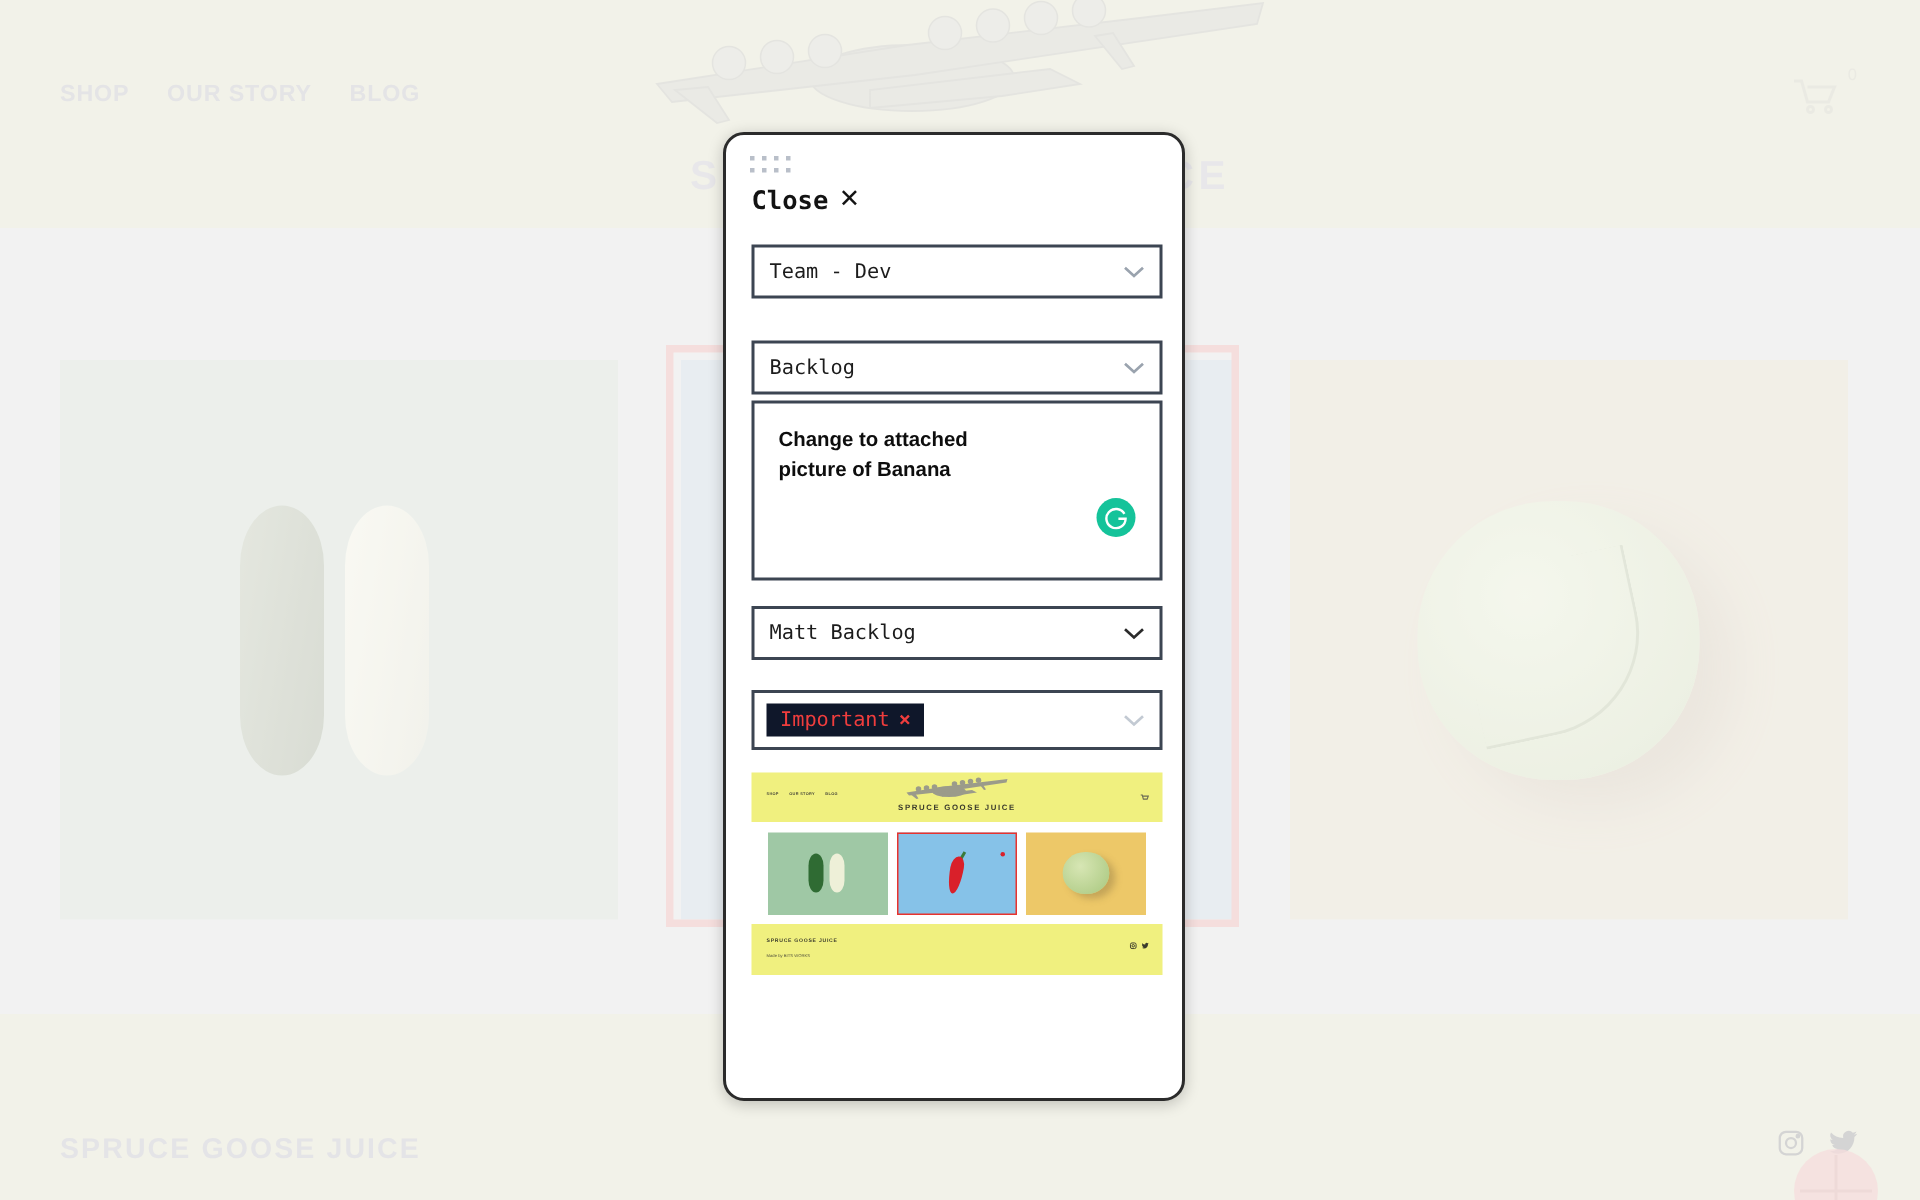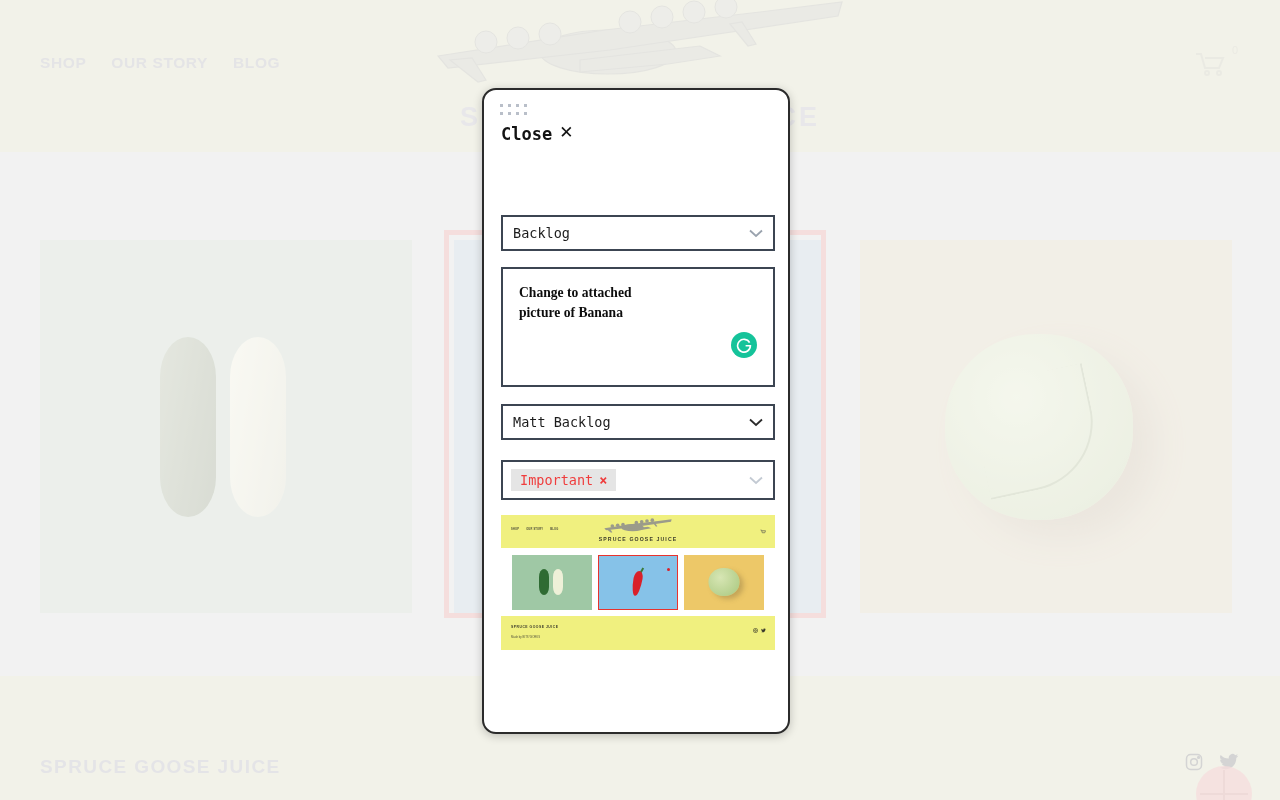--- a/index.html
+++ b/index.html
@@ -167,43 +167,43 @@
     padding: 0 10px;
   }
   .sel .val {
     flex: 1;
     font-family: "DejaVu Sans Mono", monospace;
     font-size: 13.5px; color: #1c1c1c;
   }
   .chev { width: 14px; height: 9px; flex: 0 0 auto; }
 
   #f-team { top: 73px; }
-  #f-status { top: 125px; }
+  #f-status { top: 137px; }
 
   #f-desc {
     top: 177px; height: 120px; padding: 14px 16px;
   }
   #f-desc .txt {
-    font-family: Liberation Serif, serif;
+    font-family: Liberation Sans, sans-serif;
     font-size: 13.6px; font-weight: bold; line-height: 1.45;
     color: #0d0d0d; white-space: pre-line;
   }
   .grammarly {
     position: absolute; right: 16px; bottom: 27px;
     width: 26px; height: 26px; border-radius: 50%;
     background: #15c39a;
     display: flex; align-items: center; justify-content: center;
   }
   .grammarly svg { display: block; }
 
   #f-assignee { top: 314px; }
   #f-tags { top: 370px; height: 40px; display: flex; align-items: center; padding: 0 8px; }
   .chip {
     display: inline-flex; align-items: center; gap: 6px;
-    background: #e5e5e5; padding: 3px 9px;
+    background: #0f172a; padding: 3px 9px;
     font-family: "DejaVu Sans Mono", monospace;
     font-size: 13.5px; color: #ef3d3d;
   }
   .chip .rm { font-weight: bold; cursor: pointer; }
   #f-tags .chev { margin-left: auto; margin-right: 2px; }
 
   
   .thumb {
     position: absolute; left: 17px; top: 425px;
     width: 274px; height: 230px;
@@ -363,20 +363,26 @@
       <i></i>
       <i></i>
       <i></i>
   </div>
 
   <div class="close-row">
     <span class="lbl">Close</span>
     <span class="x">✕</span>
   </div>
 
+  <div class="field sel" id="f-team">
+    <span class="val">Team - Dev</span>
+    <svg class="chev" viewBox="0 0 14 9" fill="none" stroke="#9aa3ae" stroke-width="1.8">
+        <path d="M1 1.5 L7 7 L13 1.5"></path>
+      </svg>
+  </div>
 
   <div class="field sel" id="f-status">
     <span class="val">Backlog</span>
     <svg class="chev" viewBox="0 0 14 9" fill="none" stroke="#9aa3ae" stroke-width="1.8">
         <path d="M1 1.5 L7 7 L13 1.5"></path>
       </svg>
   </div>
 
   <div class="field" id="f-desc">
     <div class="txt">Change to attached

